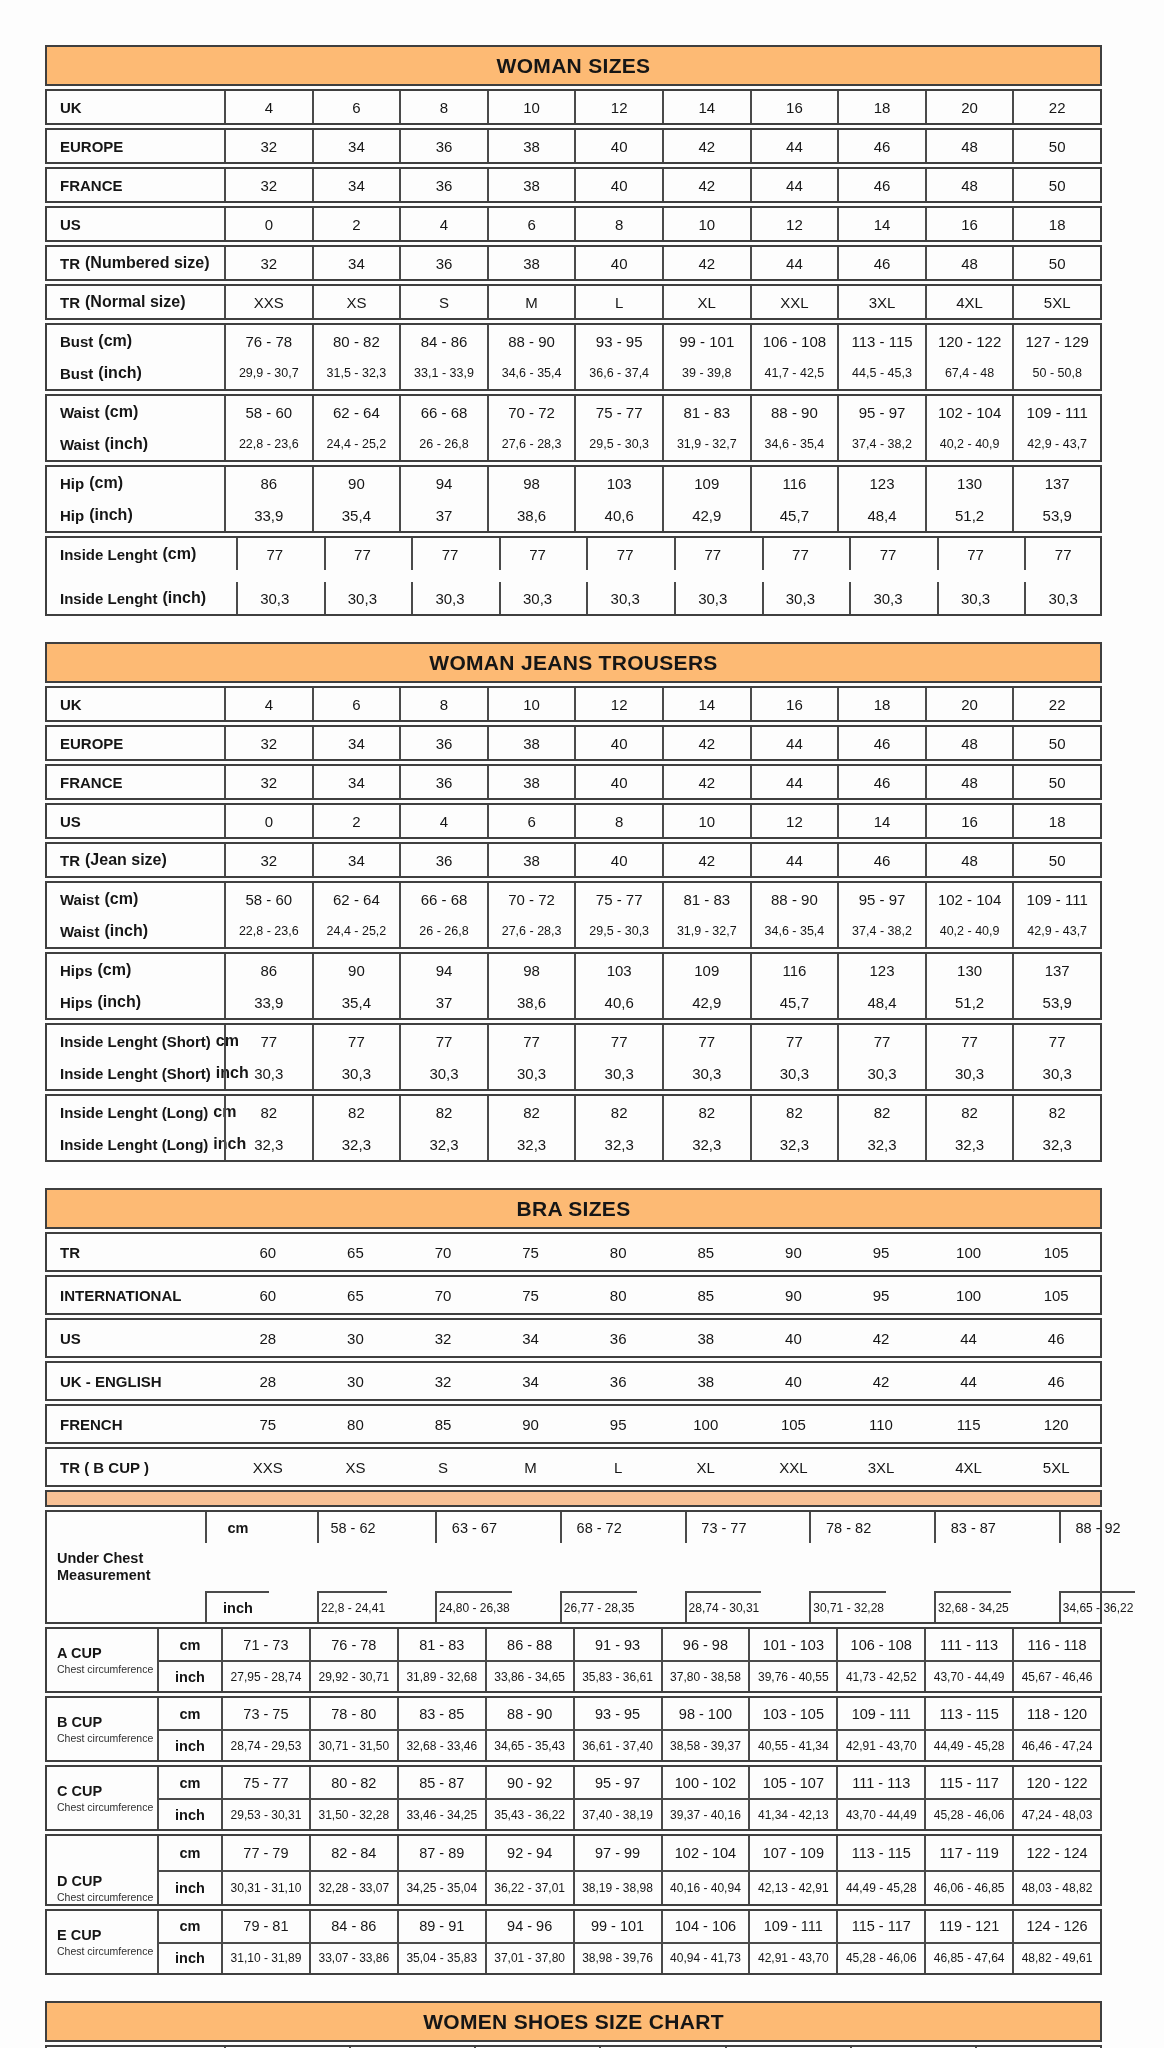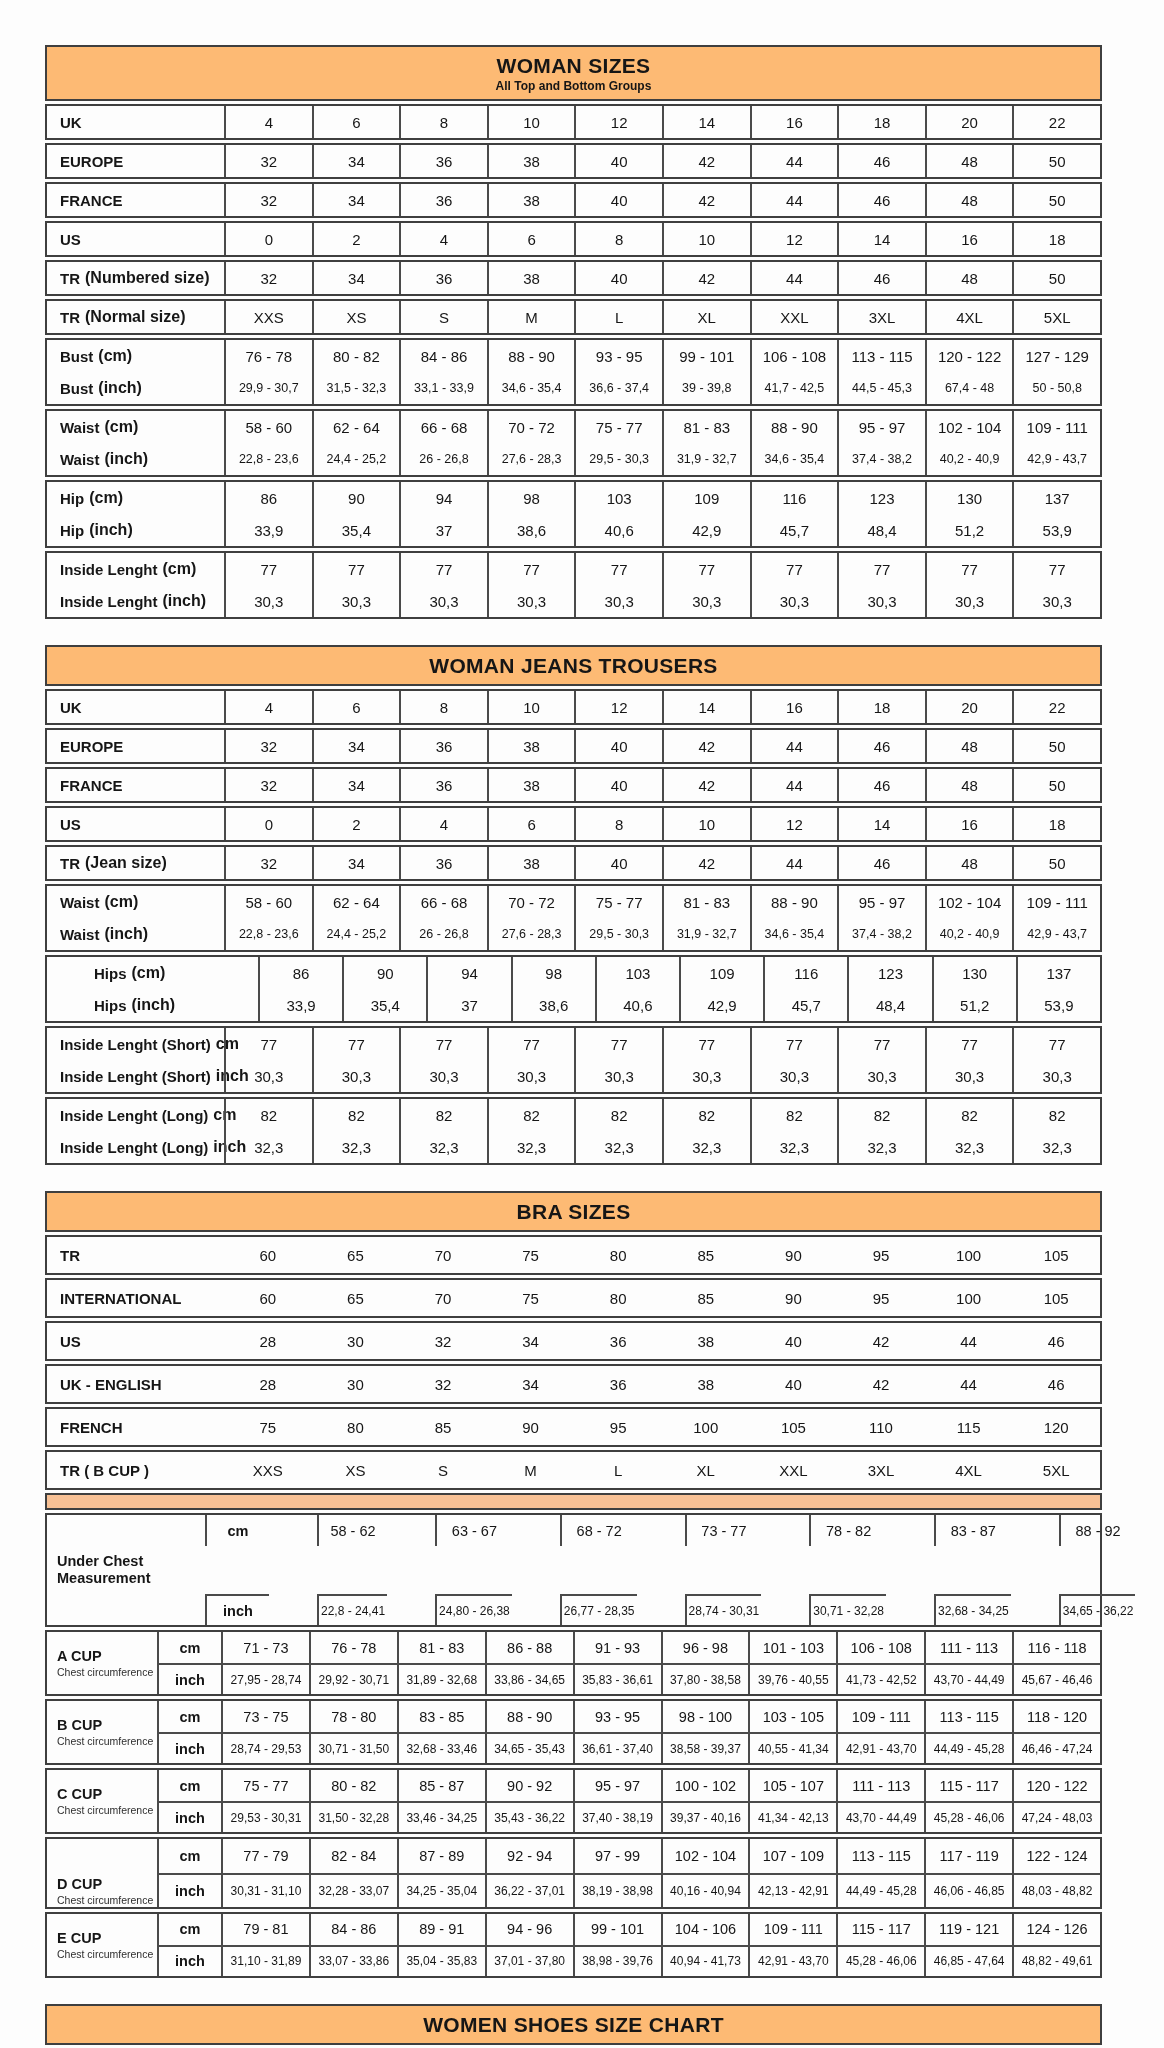--- a/index.html
+++ b/index.html
@@ -42,21 +42,20 @@
   .cup .dense{font-size:12px;}
 </style>
 </head>
 <body>
 
 <div class="page">
 
   <section class="tbl">
     <div class="hdr">
       <div class="title">WOMAN SIZES</div>
-      <div class="subtitle">All Top and Bottom Groups</div>
     </div>
     <div class="body">
         <div class="row-box" style="grid-template-columns: 177px repeat(10, 1fr);">
           <div class="cell lbl">
             <span>UK</span>
           </div>
           <div class="cell v">4</div>
           <div class="cell v">6</div>
           <div class="cell v">8</div>
           <div class="cell v">10</div>
@@ -227,21 +226,21 @@
           <div class="cell v">35,4</div>
           <div class="cell v">37</div>
           <div class="cell v">38,6</div>
           <div class="cell v">40,6</div>
           <div class="cell v">42,9</div>
           <div class="cell v">45,7</div>
           <div class="cell v">48,4</div>
           <div class="cell v">51,2</div>
           <div class="cell v">53,9</div>
         </div>
-        <div class="row-box" style="grid-template-columns: 177px repeat(10, 1fr);">
+        <div class="row-box" style="grid-template-columns: 177px repeat(10, 1fr); gap: 12px;">
           <div class="cell lbl">
             <span>Inside Lenght</span>
             <span class="sm">(cm)</span>
           </div>
           <div class="cell v">77</div>
           <div class="cell v">77</div>
           <div class="cell v">77</div>
           <div class="cell v">77</div>
           <div class="cell v">77</div>
           <div class="cell v">77</div>
@@ -371,21 +370,21 @@
           <div class="cell v dense">24,4 - 25,2</div>
           <div class="cell v dense">26 - 26,8</div>
           <div class="cell v dense">27,6 - 28,3</div>
           <div class="cell v dense">29,5 - 30,3</div>
           <div class="cell v dense">31,9 - 32,7</div>
           <div class="cell v dense">34,6 - 35,4</div>
           <div class="cell v dense">37,4 - 38,2</div>
           <div class="cell v dense">40,2 - 40,9</div>
           <div class="cell v dense">42,9 - 43,7</div>
         </div>
-        <div class="row-box" style="grid-template-columns: 177px repeat(10, 1fr); padding-left: 34px;">
+        <div class="row-box" style="grid-template-columns: 177px repeat(10, 1fr);">
           <div class="cell lbl">
             <span>Hips</span>
             <span class="sm">(cm)</span>
           </div>
           <div class="cell v">86</div>
           <div class="cell v">90</div>
           <div class="cell v">94</div>
           <div class="cell v">98</div>
           <div class="cell v">103</div>
           <div class="cell v">109</div>

